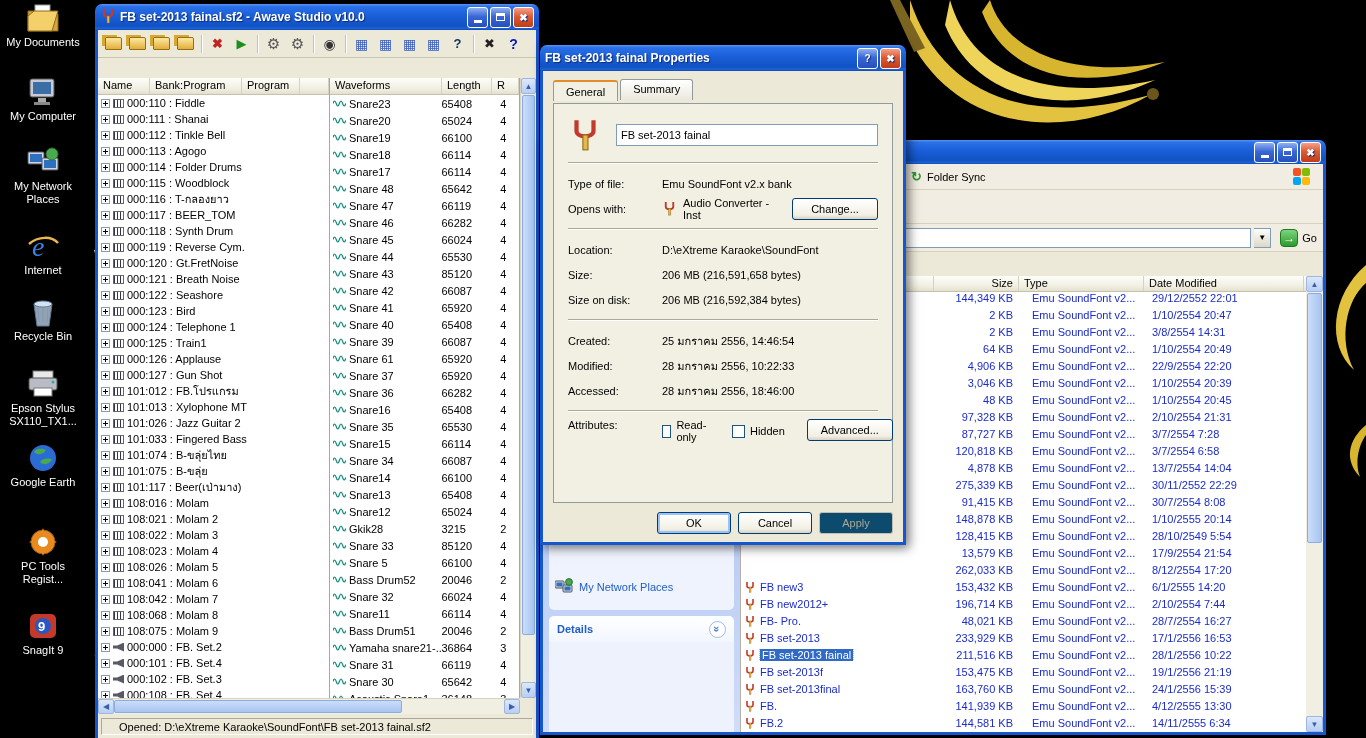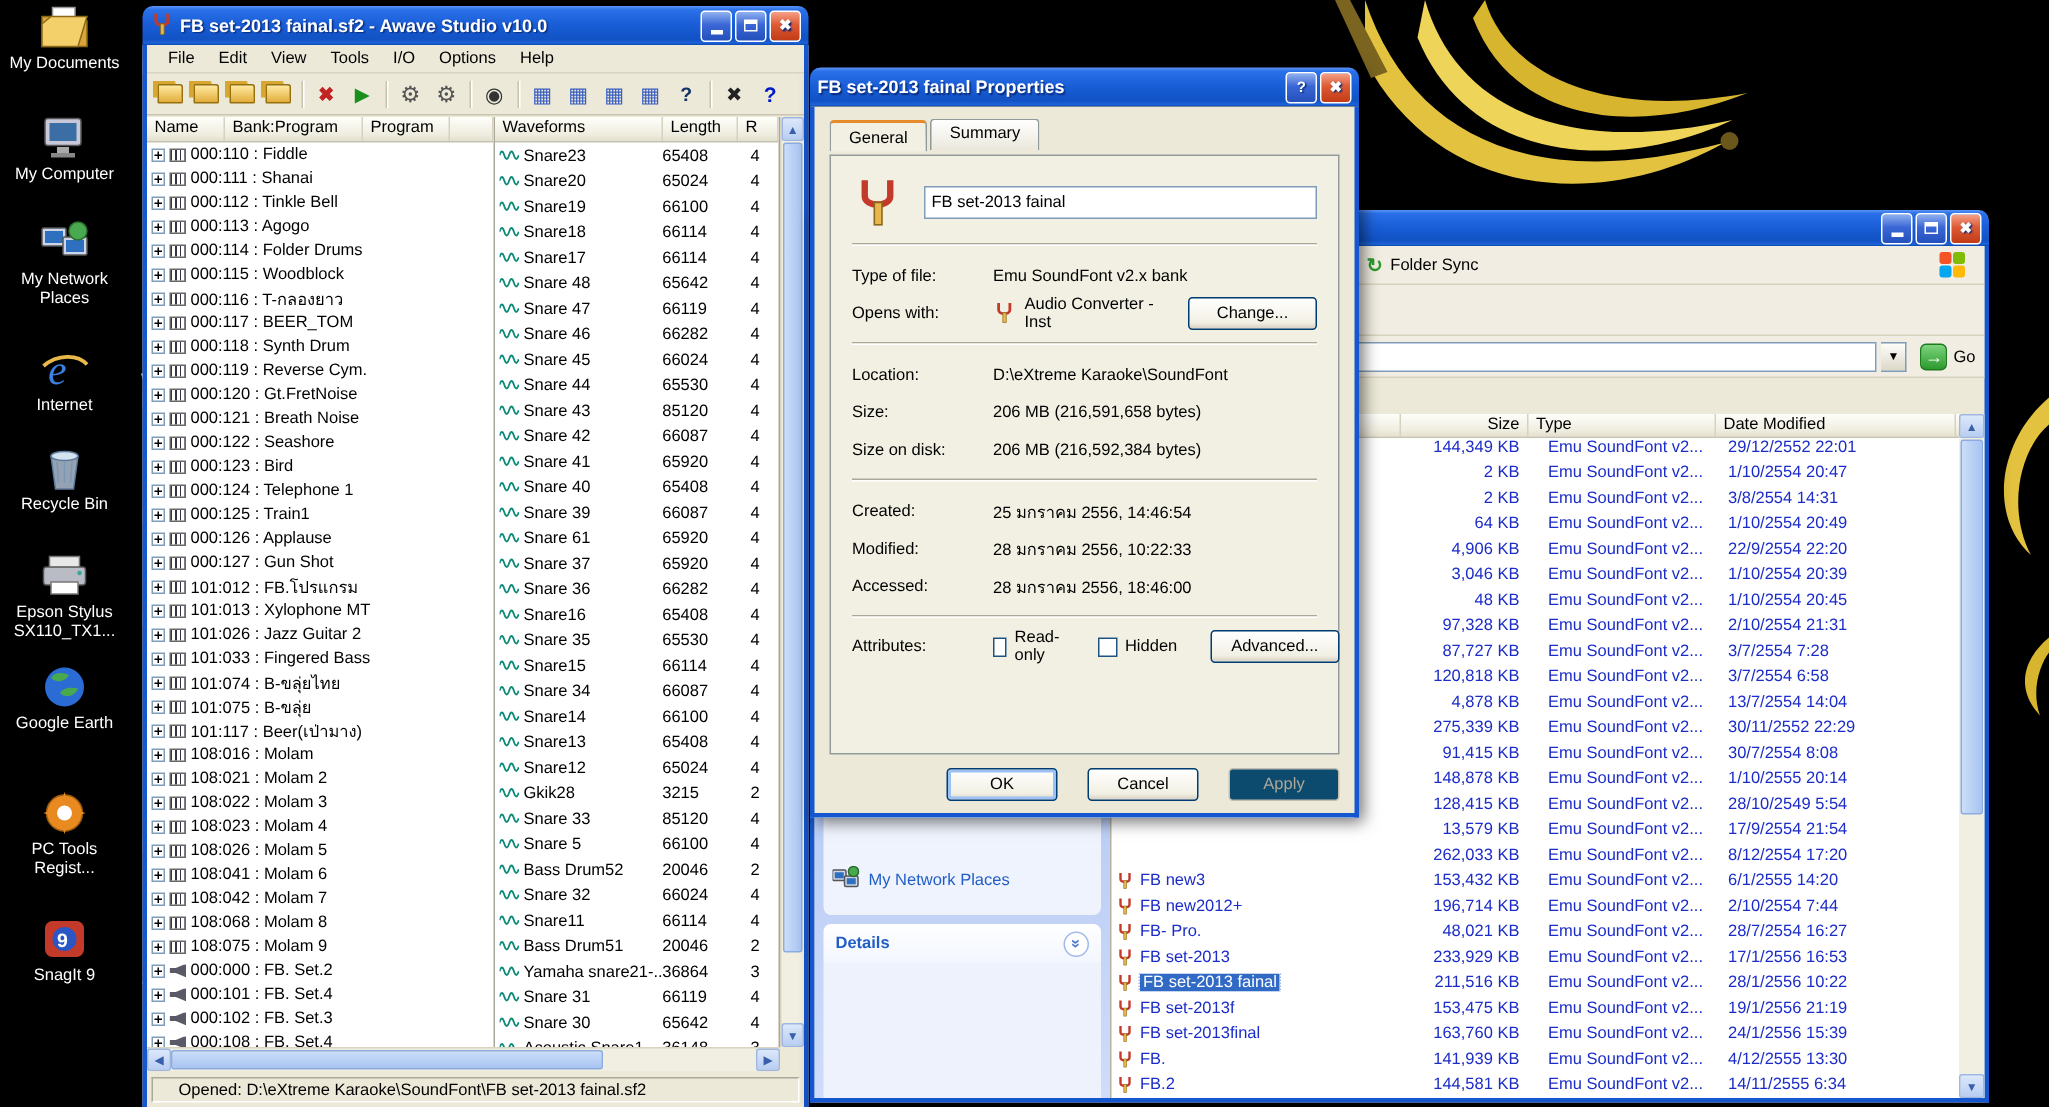--- a/index.html
+++ b/index.html
@@ -138,24 +138,24 @@
   .tabpage{position:absolute;left:10px;right:10px;top:32px;height:400px;border:1px solid #919b9c;background:#f2f0e3;padding:12px 14px}
   .fnrow{display:flex;align-items:center;gap:14px;height:38px;margin-bottom:8px}
   .dlg-ico{width:34px;height:34px;flex:0 0 34px}
   .fninput{flex:1;height:22px;border:1px solid #7f9db9;background:#fff;font:11px "Liberation Sans",sans-serif;padding:0 4px}
   .sep{height:2px;border-top:1px solid #aca899;border-bottom:1px solid #fff;margin:7px 0}
   .drow{display:flex;align-items:center;min-height:25px}
   .dlabel{width:94px;flex:0 0 94px}
   .dval{flex:1;display:flex;align-items:center;gap:6px}
   .mini-ico{width:15px;height:15px;flex:0 0 15px}
   .drow .btn{min-width:86px;height:22px}
-  .attr-row{display:flex;align-items:center}
+  .attr-row{display:flex;}
   .attr-row .dlabel{width:94px;flex:0 0 94px}
   .attr-item{margin-right:22px;display:flex;align-items:center}
-  .dlg-buttons{position:absolute;right:10px;bottom:8px;display:flex;gap:20px}
+  .dlg-buttons{position:absolute;right:10px;bottom:8px;display:flex;gap:7px}
   .dlg-help{width:21px;height:21px}
 </style>
 </head>
 <body>
 
 <div class="abs banana-top">
   <svg width="310" height="155" viewBox="0 0 310 155">
     <path d="M40 0 C70 90, 150 130, 280 95 C200 140, 90 135, 40 40 Z" fill="#e2c23e"></path>
     <path d="M80 0 C100 70, 170 105, 285 80 C210 115, 110 110, 75 25 Z" fill="#efd45a"></path>
     <path d="M120 0 C135 50, 200 80, 295 62 C225 90, 140 85, 112 12 Z" fill="#d8b52f"></path>
@@ -265,30 +265,20 @@
       <span class="cap">
           <i class="g-min"></i>
         </span>
       <span class="cap">
           <i class="g-max"></i>
         </span>
       <span class="cap close">✖</span>
     </span>
   </div>
   <div class="win-body">
-    <div class="menubar">
-
-    <span class="mitem">File</span>
-        <span class="mitem">Edit</span>
-        <span class="mitem">View</span>
-        <span class="mitem">Tools</span>
-        <span class="mitem">I/O</span>
-        <span class="mitem">Options</span>
-        <span class="mitem">Help</span>
-      </div>
     <div class="aw-toolbar">
 
     <span class="tbi" data-kind="folder"></span>
         <span class="tbi" data-kind="folder"></span>
         <span class="tbi" data-kind="folder"></span>
         <span class="tbi" data-kind="folder"></span>
         <span class="tbi" data-kind="sep"></span>
         <span class="tbi" data-kind="xred"></span>
         <span class="tbi" data-kind="play"></span>
         <span class="tbi" data-kind="sep"></span>

